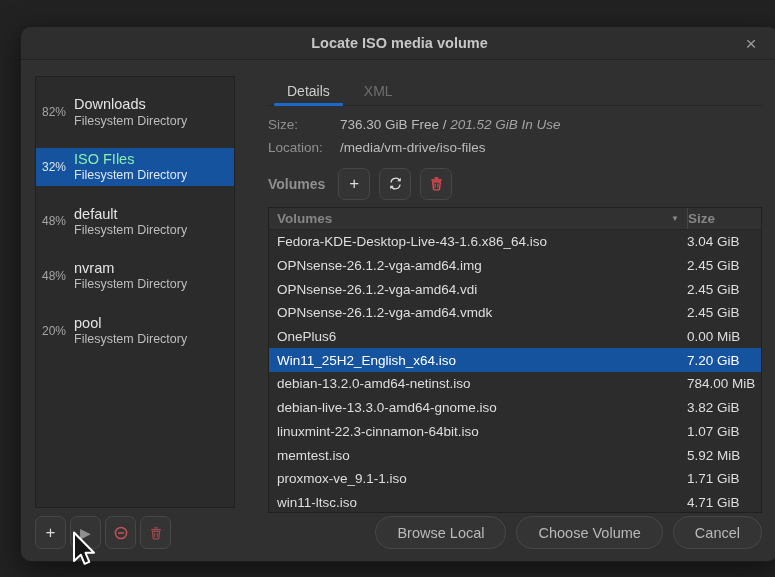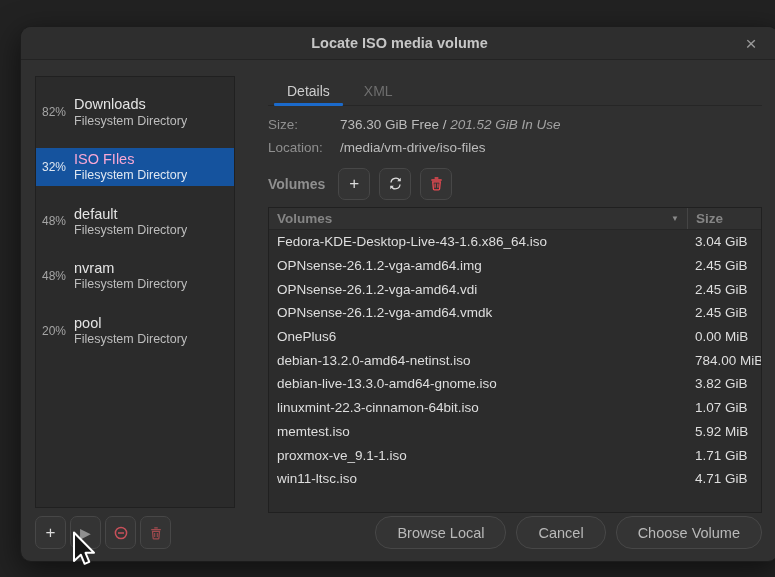--- a/index.html
+++ b/index.html
@@ -35,21 +35,21 @@
     background:#2b2b2b; border:1px solid #202020;
     overflow:hidden;
   }
   .pool-item { height:38.6px; display:flex; align-items:center; padding:0 4px 0 6px;margin-top:16px; }
   .pool-item.selected { background:var(--selection,#15539e); }
   .pool-pct { width:32px; flex:none; font-size:12px; color:#a5a5a5; }
   .pool-item.selected .pool-pct { color:#dfe7f1; }
   .pool-text { display:flex; flex-direction:column; line-height:1.25; overflow:hidden; }
   .pool-name { font-size:14.5px; color:#e4e4e4; white-space:nowrap; }
   .pool-type { font-size:12.5px; color:#bdbdbd; white-space:nowrap; }
-  .pool-item.selected .pool-name { color:#f9a8d4; }
+  .pool-item.selected .pool-name { color:#86efac; }
   .pool-item.selected .pool-type { color:#dfe7f1; }
 
   
   .right-pane { flex:1; display:flex; flex-direction:column; min-width:0;margin-left:25px; }
   .tabbar { height:30px; flex:none; display:flex; border-bottom:1px solid #262626; }
   .tab {
     padding:0 15px; margin-left:4px; font-size:14px; color:#cdcdcd;
     display:flex; align-items:center; position:relative;
   }
   .tab.inactive { color:#6e6e6e; }
@@ -74,21 +74,21 @@
   .icon-btn svg { display:block; }
 
   
   .vol-table {
     margin-top:7px; flex:none; height:306px;
     background:#2c2c2c; border:1px solid #202020;
     overflow:hidden; display:flex; flex-direction:column; font-size:13.5px;
   }
   .vt-header { height:22px; flex:none; background:#313131; border-bottom:1px solid #262626; display:flex; color:#858585; font-weight:bold; }
   .vt-col-name { flex:1; min-width:0; display:flex; align-items:center; padding-left:8px; white-space:nowrap; overflow:hidden; }
-  .vt-col-size { width:74px; flex:none; display:flex; align-items:center; padding-left:8px; white-space:nowrap; overflow:hidden; }
+  .vt-col-size { width:74px; flex:none; display:flex; align-items:center; padding-left:0; white-space:nowrap; overflow:hidden; }
   .vt-header .vt-col-size { border-left:1px solid #454545; }
   .sort-arrow { margin-left:auto; margin-right:8px; font-size:8px; color:#8a8a8a; }
   .vrow { height:23.7px; flex:none; display:flex; color:#dedede; }
   .vrow.selected { background:var(--selection,#15539e); color:#ffffff; }
 
   
   .footer { flex:none; height:33px; margin:10px 16px 12px 14px; display:flex; align-items:center; }
   .pool-actions { display:flex; gap:4px; }
   .pool-actions .icon-btn { width:31px; height:33px; }
   .footer-spacer { flex:1; }
@@ -216,20 +216,24 @@
               <div class="vt-col-name">OPNsense-26.1.2-vga-amd64.vdi</div>
               <div class="vt-col-size">2.45 GiB</div>
             </div>
             <div class="vrow">
               <div class="vt-col-name">OPNsense-26.1.2-vga-amd64.vmdk</div>
               <div class="vt-col-size">2.45 GiB</div>
             </div>
             <div class="vrow">
               <div class="vt-col-name">OnePlus6</div>
               <div class="vt-col-size">0.00 MiB</div>
+            </div>
+            <div class="vrow selected">
+              <div class="vt-col-name">Win11_25H2_English_x64.iso</div>
+              <div class="vt-col-size">7.20 GiB</div>
             </div>
             <div class="vrow">
               <div class="vt-col-name">debian-13.2.0-amd64-netinst.iso</div>
               <div class="vt-col-size">784.00 MiB</div>
             </div>
             <div class="vrow">
               <div class="vt-col-name">debian-live-13.3.0-amd64-gnome.iso</div>
               <div class="vt-col-size">3.82 GiB</div>
             </div>
             <div class="vrow">
@@ -275,22 +279,22 @@
               <path d="M6 2.2h4M2.5 4.2h11" stroke="#a04a4e" stroke-width="1.5" fill="none"></path>
               <path d="M4 6.2h8l-.7 7.6a1 1 0 0 1-1 .9H5.7a1 1 0 0 1-1-.9z" fill="none" stroke="#a04a4e" stroke-width="1.4"></path>
               <path d="M6.5 8v4.5M9.5 8v4.5" stroke="#a04a4e" stroke-width="1.2"></path>
             </svg>
           </span>
       </button>
     </div>
     <div class="footer-spacer"></div>
     <div class="btn-group">
       <button class="push-btn">Browse Local</button>
+      <button class="push-btn">Choose Volume</button>
       <button class="push-btn">Cancel</button>
-      <button class="push-btn">Choose Volume</button>
     </div>
   </div>
 </div>
 
 <div class="cursor">
   <svg width="26" height="38" viewBox="0 0 26 38">
       <path d="M2 1.5 L2 30 L8.8 23.7 L12.6 32.8 L17.3 30.8 L13.5 21.8 L22 21.8 Z" fill="#151515" stroke="#ffffff" stroke-width="2" stroke-linejoin="round"></path>
     </svg>
 </div>
 

